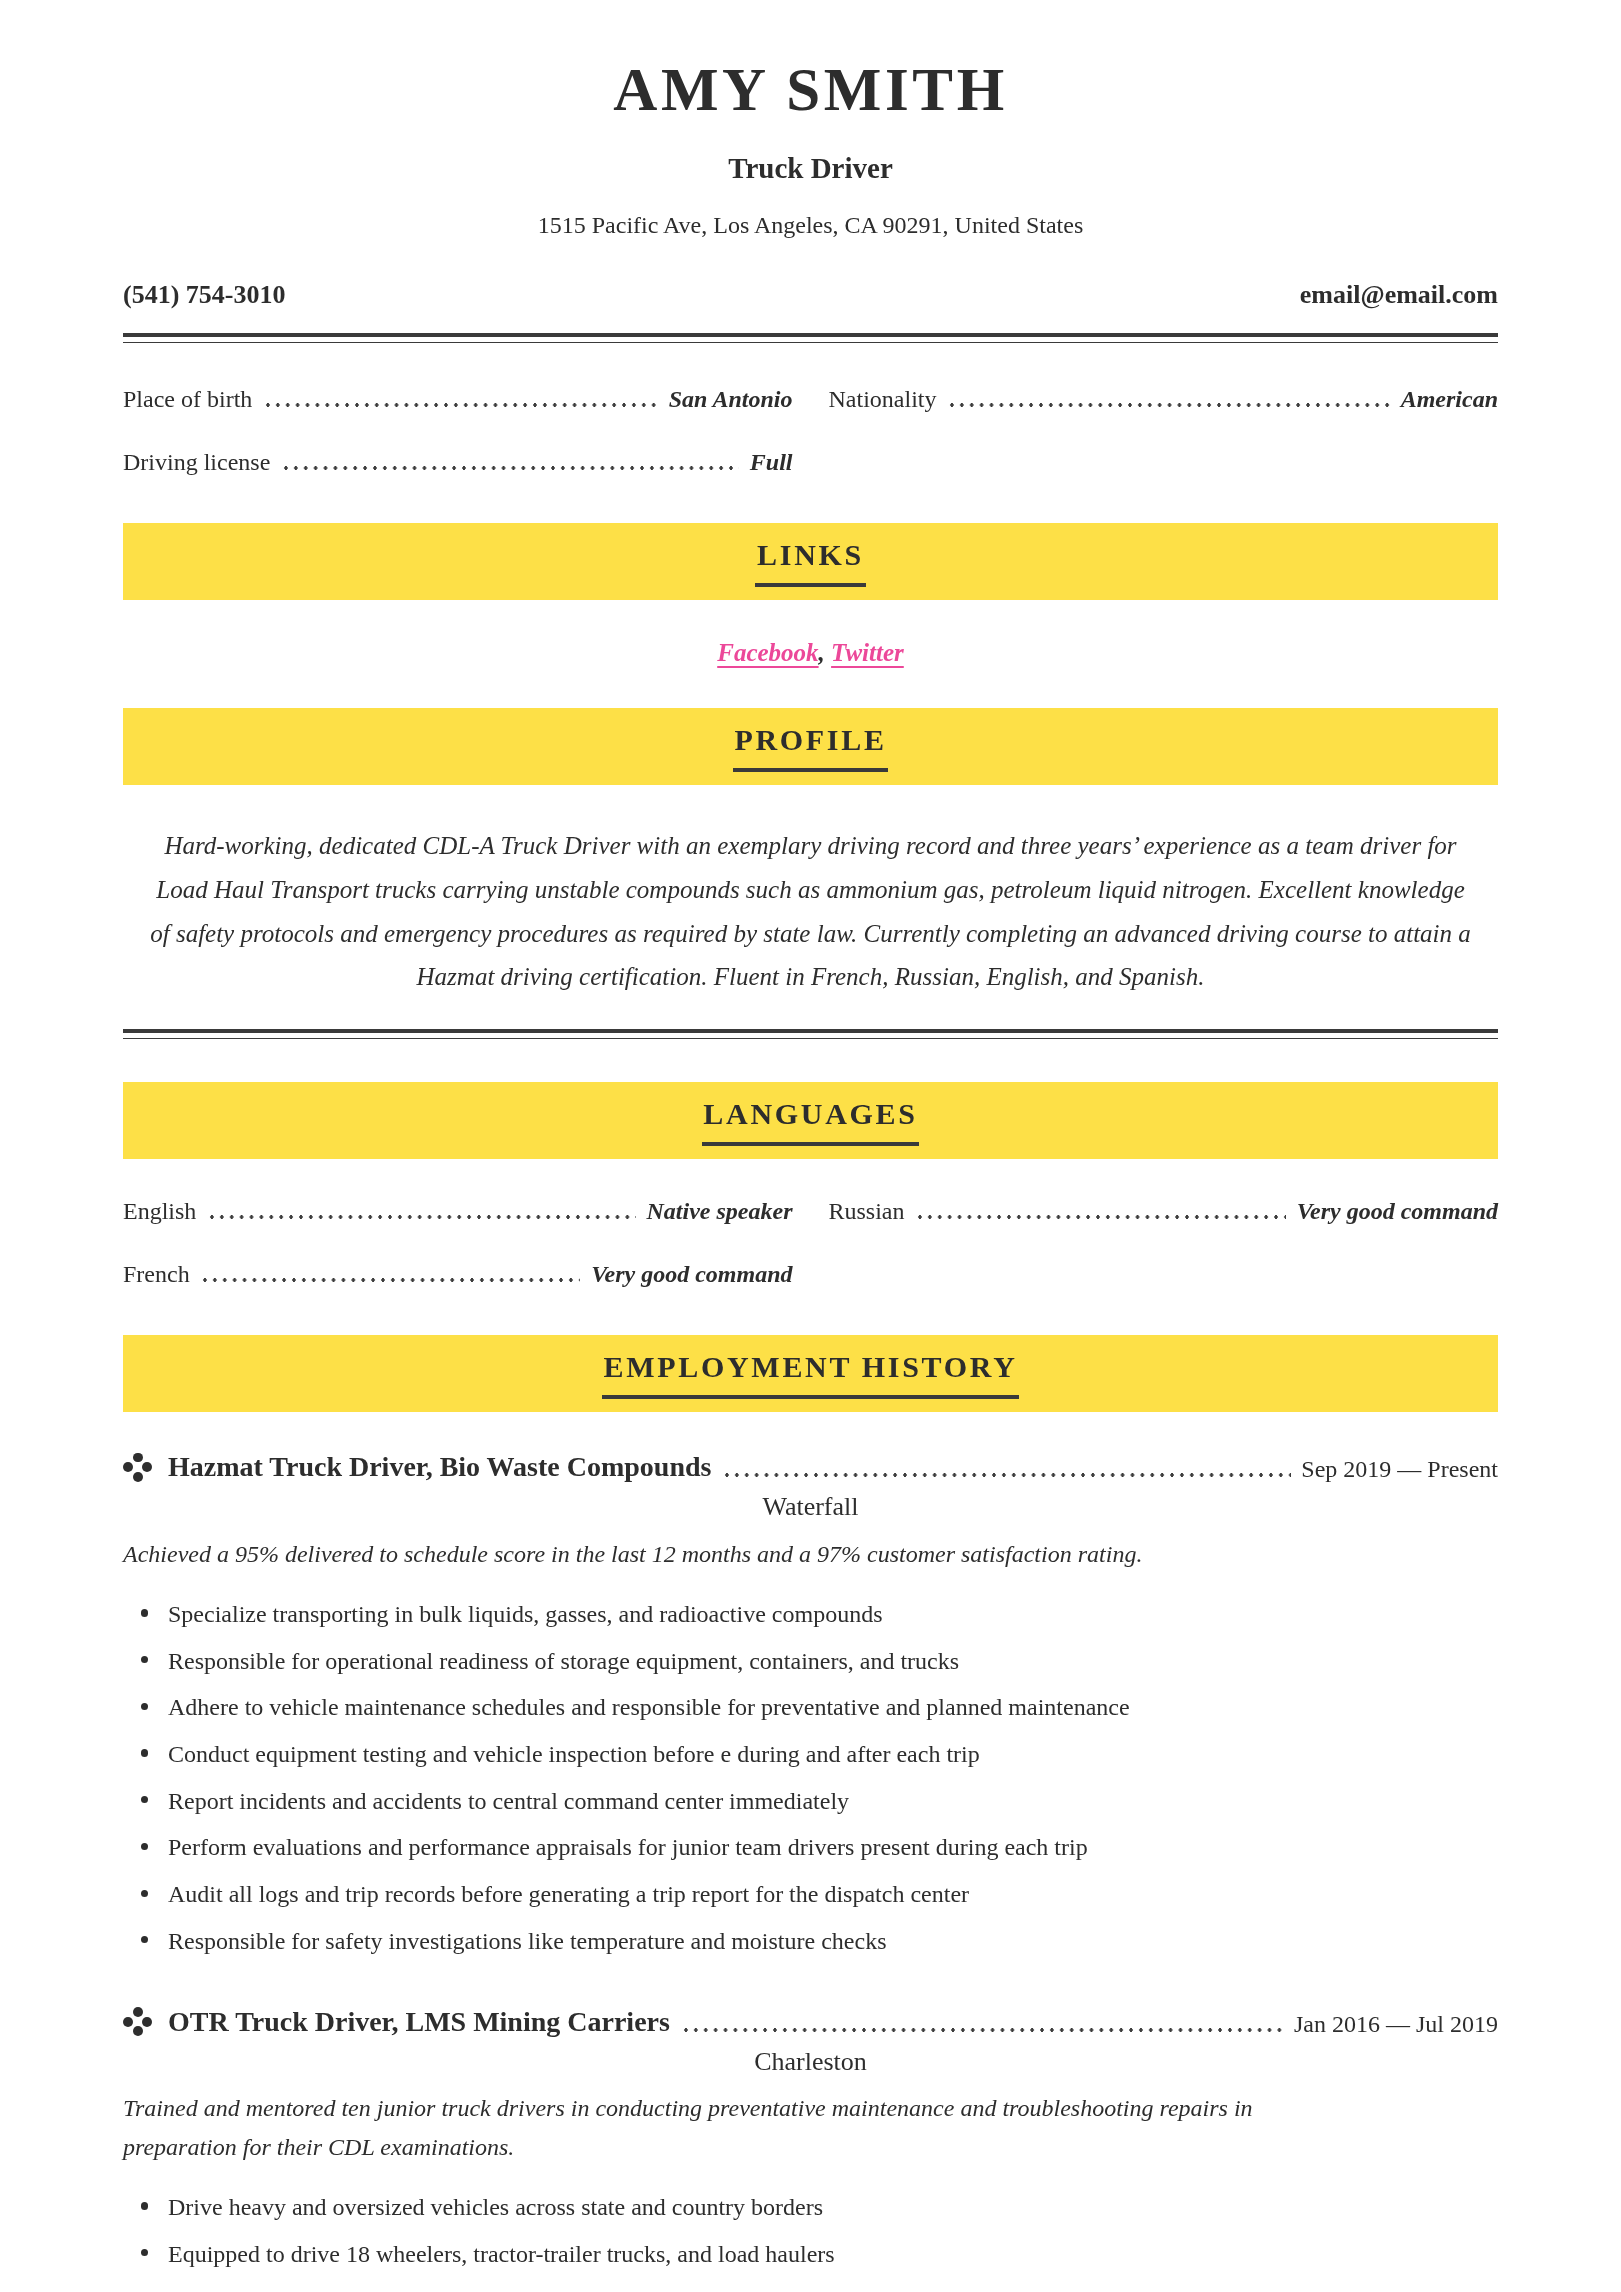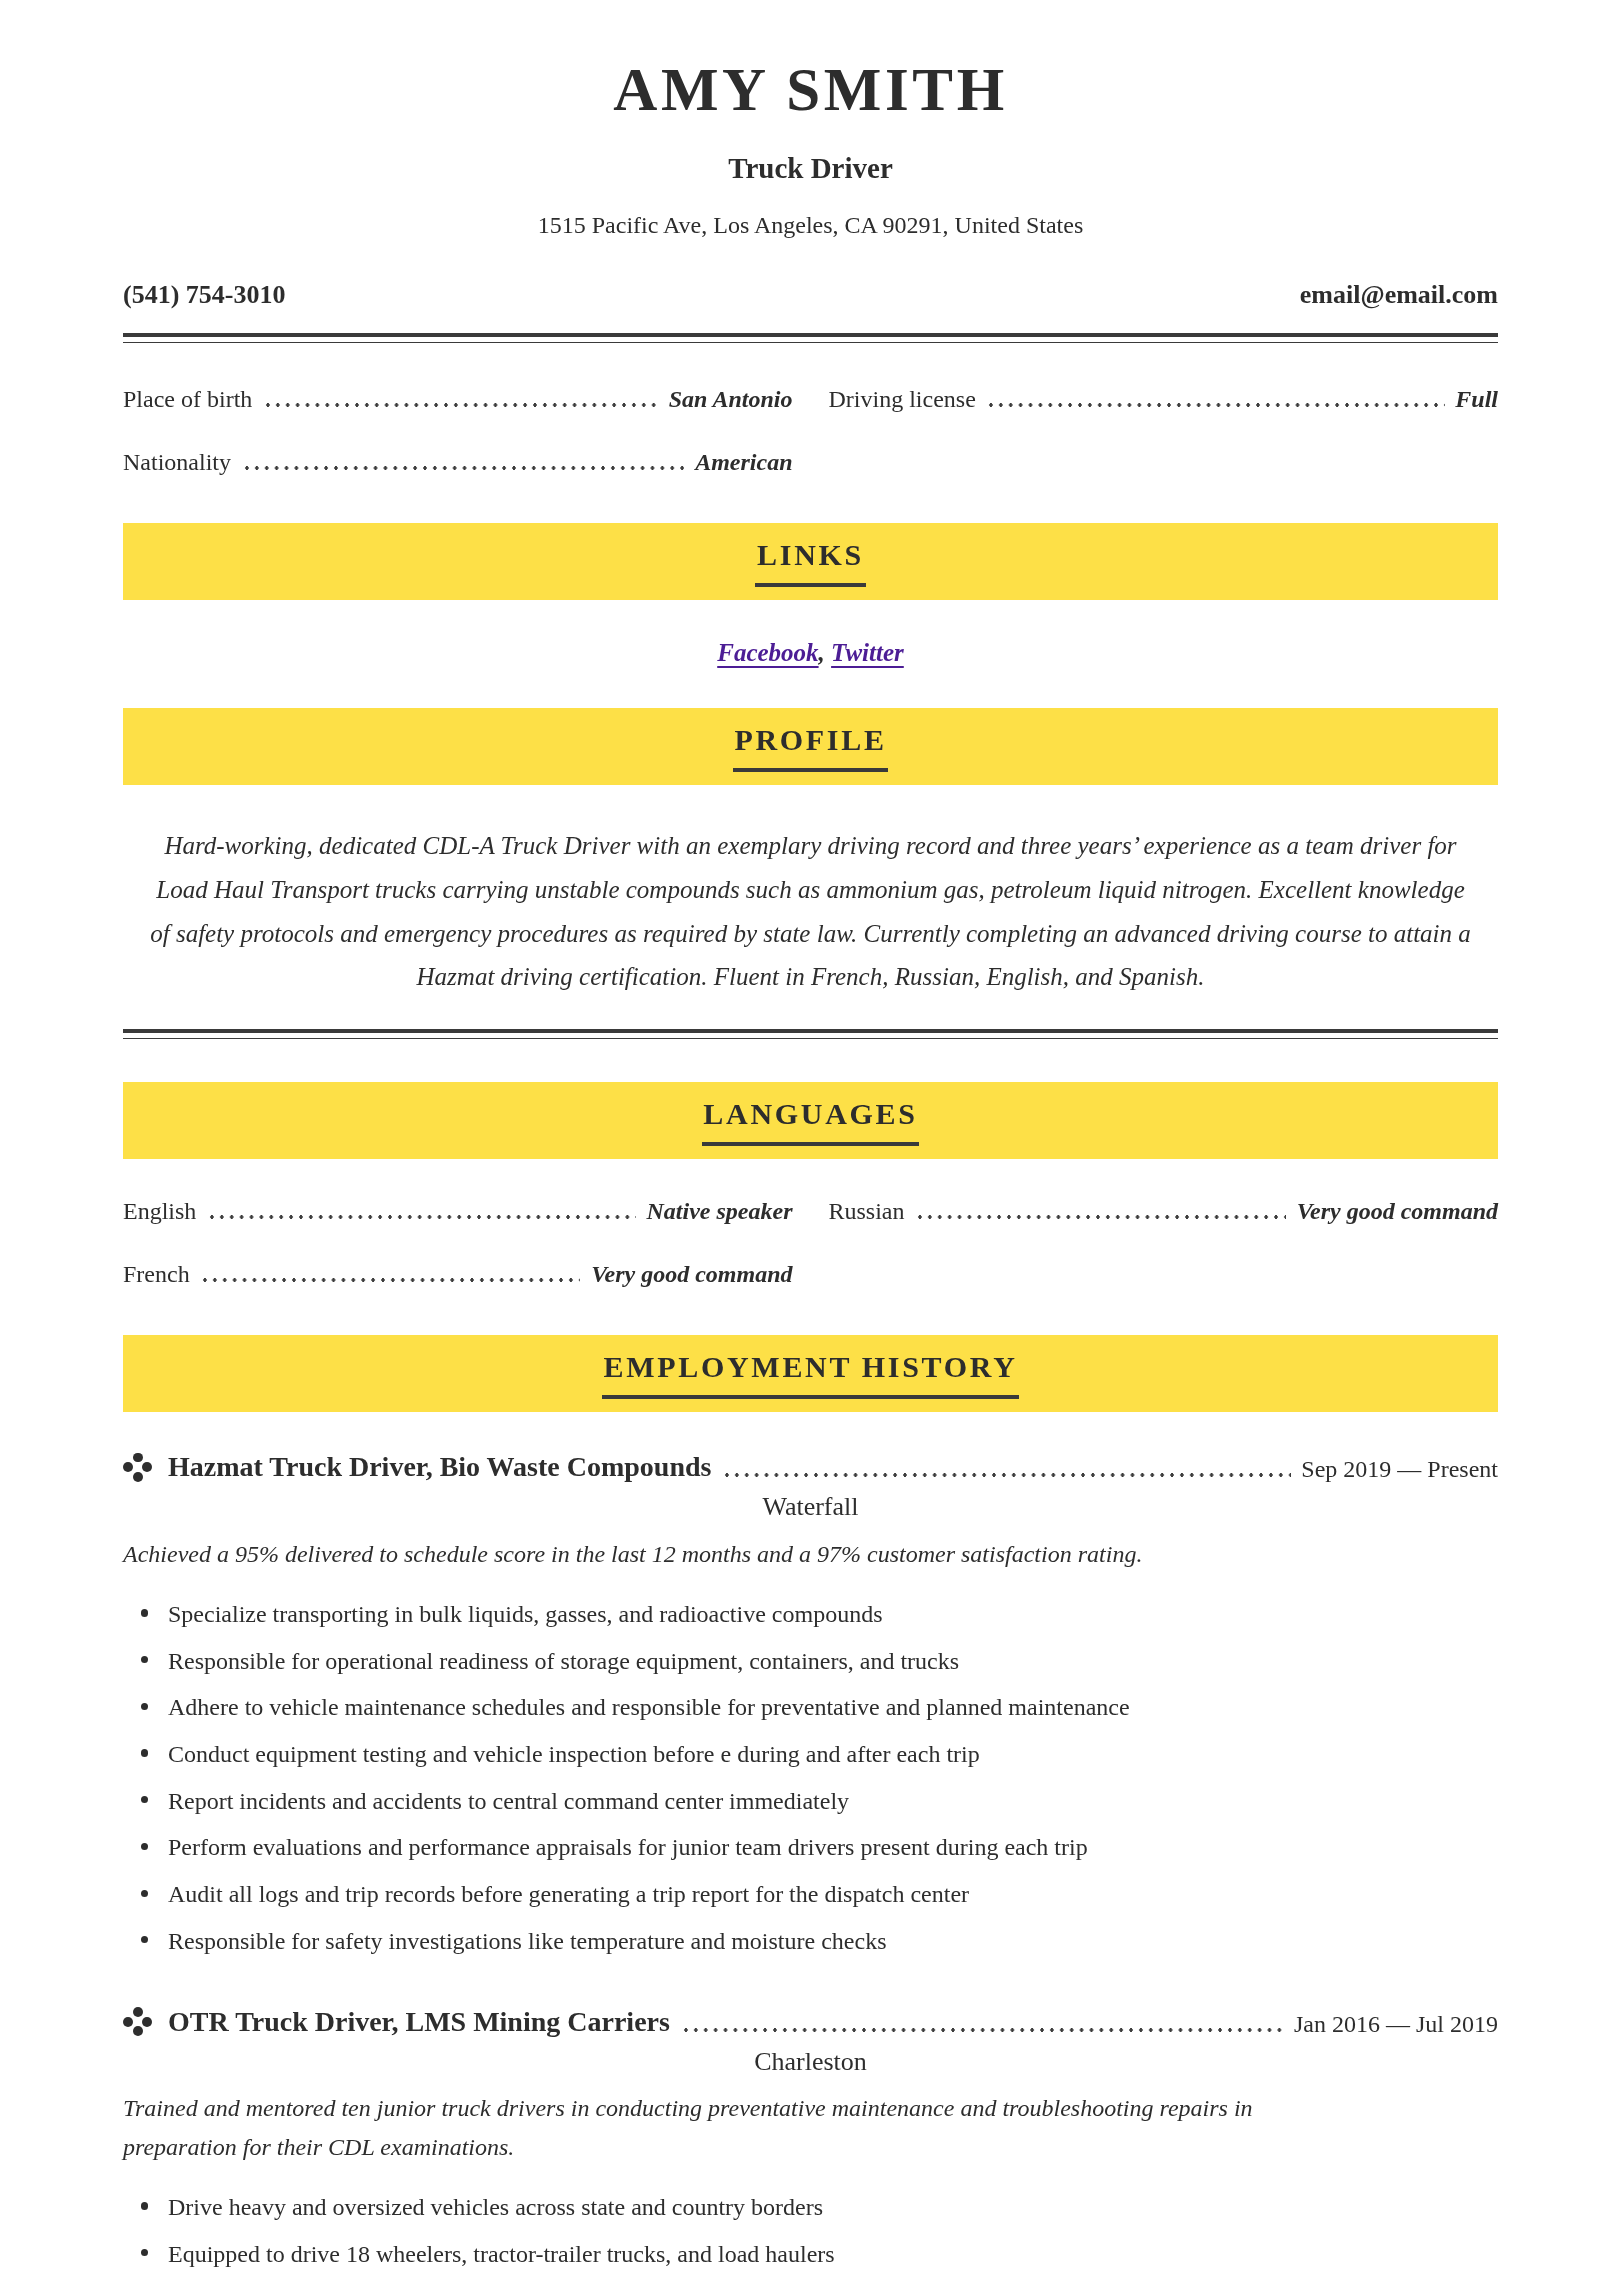--- a/index.html
+++ b/index.html
@@ -94,21 +94,21 @@
     border-bottom: 4.5px solid #3a3a3a;
   }
 
   
   .links-row {
     text-align: center;
     font-size: 25px;
     margin-bottom: 41px;
   }
   .links-row a {
-    color: #4c1d95;
+    color: #ec4899;
     font-weight: bold;
     font-style: italic;
     text-decoration: underline;
     text-underline-offset: 4.5px;
   }
   .links-sep { font-weight: bold; font-style: italic; }
 
   
   .profile-text {
     margin: 0 auto;
@@ -183,28 +183,28 @@
 
   <div class="double-rule rule-top"></div>
 
   <div class="pairs-grid">
     <div class="pair-row">
       <span class="pair-label">Place of birth</span>
       <span class="leader"></span>
       <span class="pair-value">San Antonio</span>
     </div>
     <div class="pair-row">
+      <span class="pair-label">Nationality</span>
+      <span class="leader"></span>
+      <span class="pair-value">American</span>
+    </div>
+    <div class="pair-row">
       <span class="pair-label">Driving license</span>
       <span class="leader"></span>
       <span class="pair-value">Full</span>
-    </div>
-    <div class="pair-row">
-      <span class="pair-label">Nationality</span>
-      <span class="leader"></span>
-      <span class="pair-value">American</span>
     </div>
   </div>
 
   <div class="band">
     <h2 class="band-title">LINKS</h2>
   </div>
   <div class="links-row">
     <a href="#">Facebook</a><span class="links-sep">, </span><a href="#">Twitter</a>
   </div>
 

